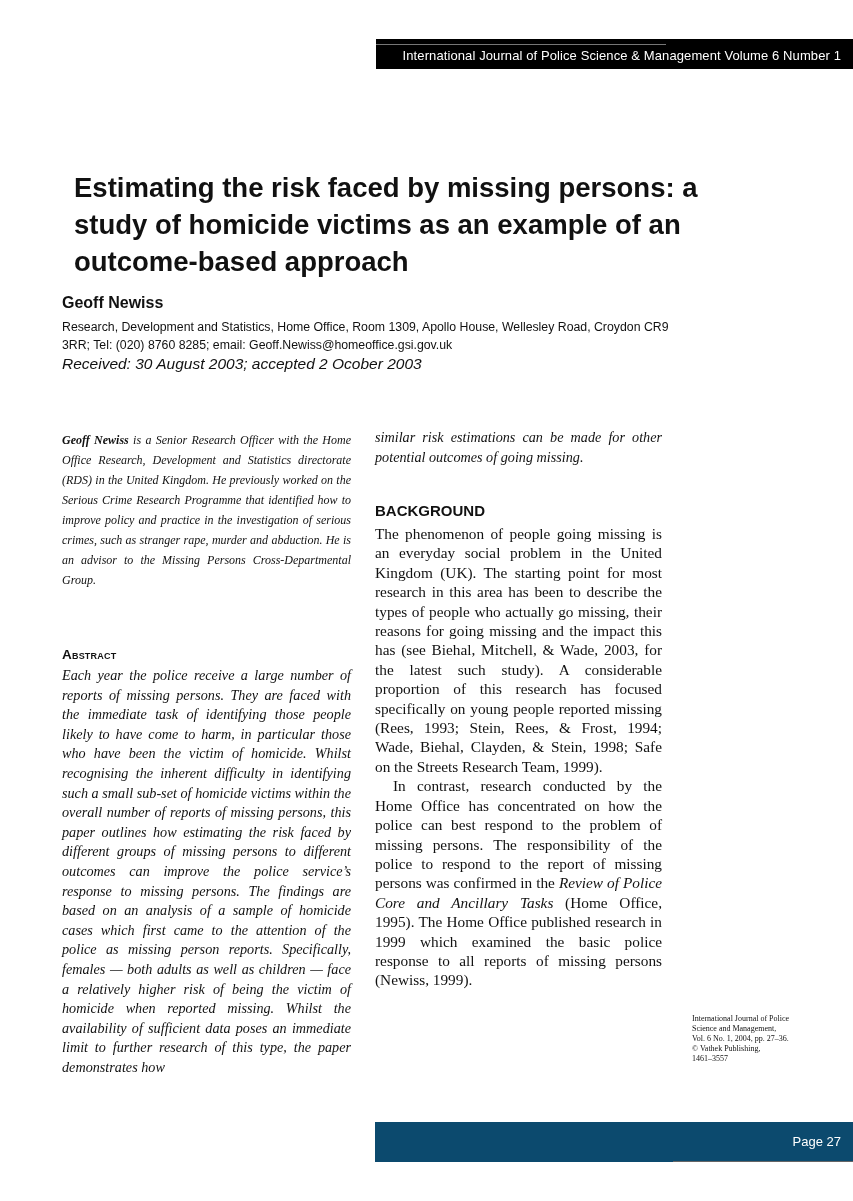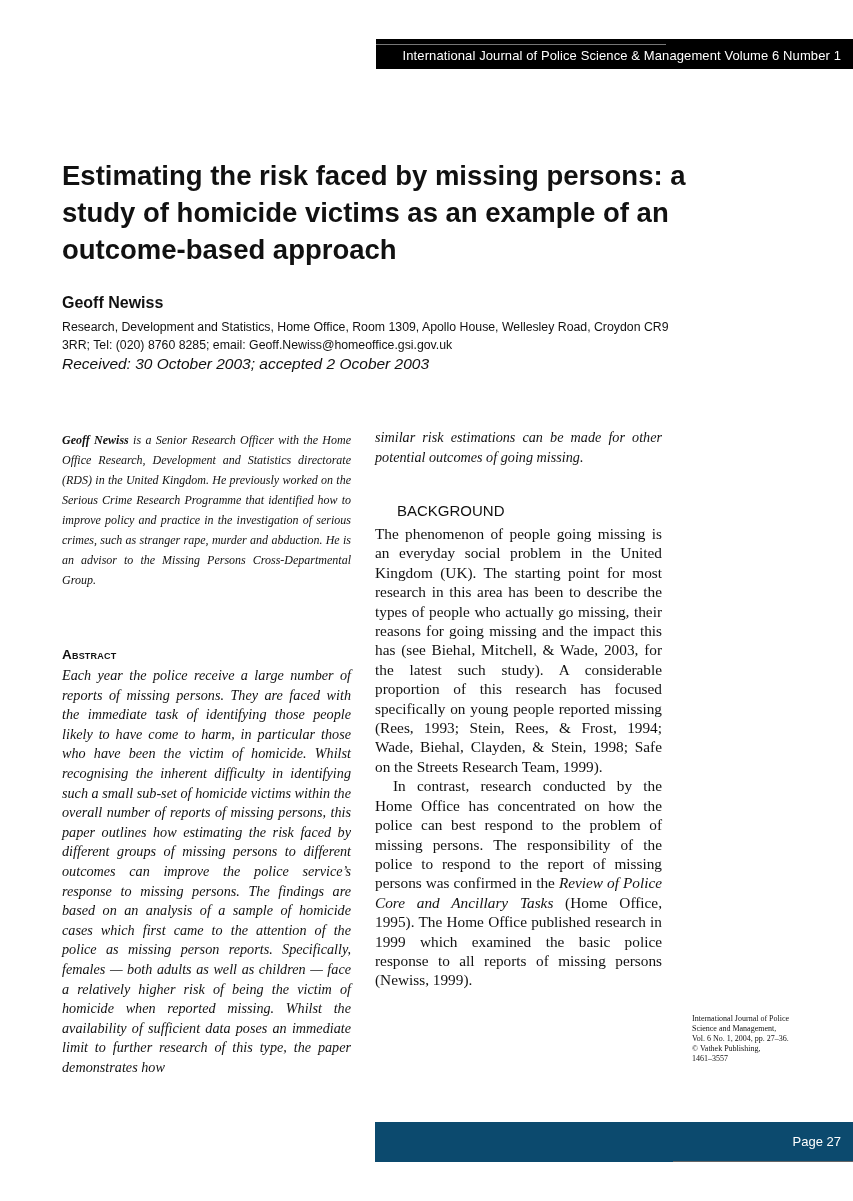--- a/index.html
+++ b/index.html
@@ -1,49 +1,49 @@
 <!DOCTYPE html>
 <html><head>
 <meta charset="utf-8">
 <style>
   html, body { margin:0; padding:0; background:#fff; }
   body { width:853px; height:1201px; position:relative; overflow:hidden; color:#111; }
   .header-bar { position:absolute; left:376px; top:39px; width:477px; height:30px; background:#000; }
   .header-bar .rule { position:absolute; left:0; top:5px; width:290px; height:1px; background:#777; }
   .header-text { position:absolute; right:12px; top:9px; color:#fff; font-family:"Liberation Sans", sans-serif; font-size:13px; letter-spacing:0.1px; white-space:nowrap; }
-  .title { position:absolute; left:62px; top:157px; width:640px; font-family:"Liberation Sans", sans-serif; font-weight:bold; font-size:27.5px; line-height:37px; margin:0; color:#111; }
+  .title { position:absolute; left:62px; top:157px; width:640px; font-family:"Liberation Sans", sans-serif; font-weight:bold; font-size:27.5px; line-height:37px; margin:12px; color:#111; }
   .author { position:absolute; left:62px; top:294px; font-family:"Liberation Sans", sans-serif; font-weight:bold; font-size:16px; margin:0; }
   .affil { position:absolute; left:62px; top:318px; width:620px; font-family:"Liberation Sans", sans-serif; font-size:12.3px; line-height:18px; }
   .received { position:absolute; left:62px; top:355px; font-family:"Liberation Sans", sans-serif; font-style:italic; font-size:15.5px; }
   .bio { position:absolute; left:62px; top:430px; width:289px; font-family:Liberation Serif, serif; font-style:italic; font-size:12px; line-height:20px; text-align:justify; }
   .bio b { font-weight:bold; }
   .abs-head { position:absolute; left:62px; top:647px; font-family:"Liberation Sans", sans-serif; font-weight:bold; font-size:13.5px; font-variant:small-caps; letter-spacing:0.2px; }
   .abstract { position:absolute; left:62px; top:666px; width:289px; font-family:"Liberation Serif", serif; font-style:italic; font-size:14.2px; line-height:19.6px; text-align:justify; }
   .col2-top { position:absolute; left:375px; top:428px; width:287px; font-family:"Liberation Serif", serif; font-style:italic; font-size:14.2px; line-height:19.6px; text-align:justify; }
-  .bg-head { position:absolute; left:397px; top:502px; font-family:"Liberation Sans", sans-serif; font-weight:normal; font-size:15px; }
+  .bg-head { position:absolute; left:375px; top:502px; font-family:"Liberation Sans", sans-serif; font-weight:bold; font-size:15px; }
   .body-text { position:absolute; left:375px; top:524px; width:287px; font-family:"Liberation Serif", serif; font-size:15.3px; line-height:19.4px; text-align:justify; }
   .body-text p { margin:0; }
   .body-text p + p { text-indent:18px; }
   .margin-note { position:absolute; left:692px; top:1014px; width:160px; font-family:"Liberation Serif", serif; font-size:8px; line-height:10px; }
   .footer-bar { position:absolute; left:375px; top:1122px; width:478px; height:40px; background:#0c4a6e; }
   .footer-bar .rule { position:absolute; right:0; bottom:0; width:180px; height:1px; background:#666; }
   .page-num { position:absolute; right:12px; top:12px; color:#fff; font-family:"Liberation Sans", sans-serif; font-size:13px; }
 </style>
 </head>
 <body>
 
 <div class="header-bar">
   <div class="rule"></div>
   <span class="header-text">International Journal of Police Science &amp; Management Volume 6 Number 1</span>
 </div>
 
 <h1 class="title">Estimating the risk faced by missing persons: a study of homicide victims as an example of an outcome-based approach</h1>
 <h2 class="author">Geoff Newiss</h2>
 <div class="affil">Research, Development and Statistics, Home Office, Room 1309, Apollo House, Wellesley Road, Croydon CR9 3RR; Tel: (020) 8760 8285; email: Geoff.Newiss@homeoffice.gsi.gov.uk</div>
-<div class="received">Received: 30 October 2003; accepted 2 Ocober 2003</div>
+<div class="received">Received: 30 August 2003; accepted 2 Ocober 2003</div>
 
 <div class="bio">
   <b>Geoff Newiss</b><span> is a Senior Research Officer with the Home Office Research, Development and Statistics directorate (RDS) in the United Kingdom. He previously worked on the Serious Crime Research Programme that identified how to improve policy and practice in the investigation of serious crimes, such as stranger rape, murder and abduction. He is an advisor to the Missing Persons Cross-Departmental Group.</span>
 </div>
 
 <div class="abs-head">Abstract</div>
 <div class="abstract">Each year the police receive a large number of reports of missing persons. They are faced with the immediate task of identifying those people likely to have come to harm, in particular those who have been the victim of homicide. Whilst recognising the inherent difficulty in identifying such a small sub-set of homicide victims within the overall number of reports of missing persons, this paper outlines how estimating the risk faced by different groups of missing persons to different outcomes can improve the police service’s response to missing persons. The findings are based on an analysis of a sample of homicide cases which first came to the attention of the police as missing person reports. Specifically, females — both adults as well as children — face a relatively higher risk of being the victim of homicide when reported missing. Whilst the availability of sufficient data poses an immediate limit to further research of this type, the paper demonstrates how</div>
 
 <div class="col2-top">similar risk estimations can be made for other potential outcomes of going missing.</div>
 

